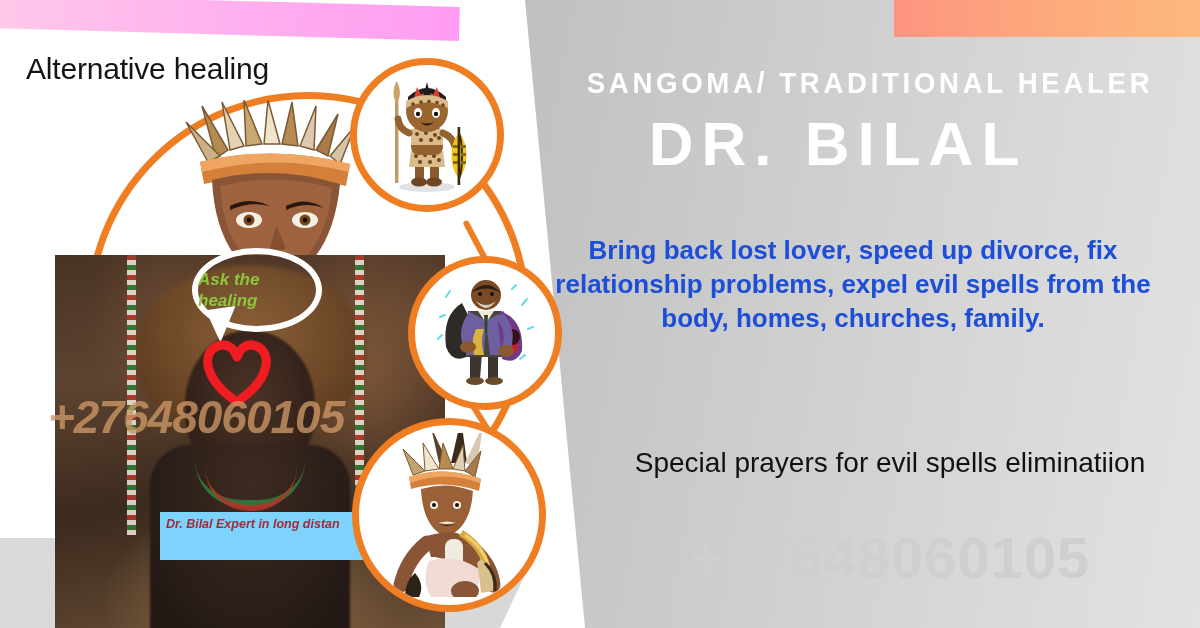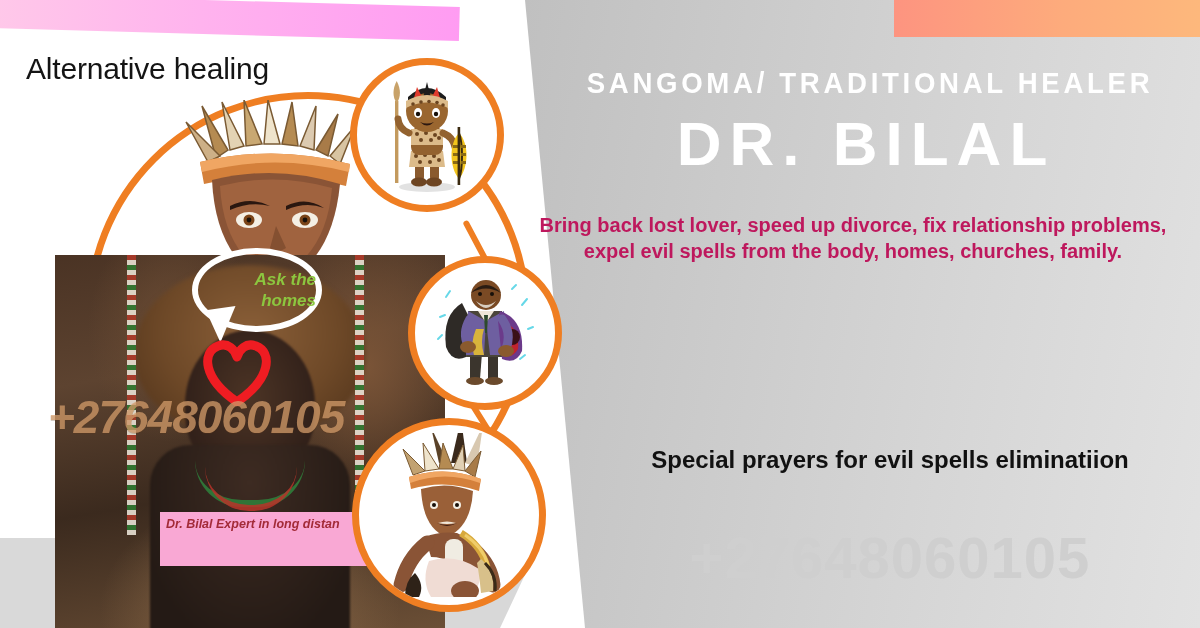--- a/index.html
+++ b/index.html
@@ -108,21 +108,21 @@
   .photo .ph-neck2{
     position:absolute;left:150px;top:212px;width:92px;height:38px;
     border-bottom:6px solid #b8342a;border-radius:0 0 55px 55px;opacity:.85;
   }
 
   
   .bubble{
     position:absolute;left:192px;top:248px;width:118px;height:72px;
     border:6px solid #ffffff;border-radius:50%;
     z-index:11;
-    display:flex;flex-direction:column;align-items:flex-end;justify-content:center;
+    display:flex;flex-direction:column;align-items:flex-start;justify-content:center;
   }
   .bubble span{
     color:#8cc63f;font-style:italic;font-weight:bold;font-size:17px;
     line-height:1.25;text-align:center;
   }
   .bubble-tail{
     position:absolute;left:208px;top:308px;z-index:11;
     width:0;height:0;
     border-left:10px solid transparent;
     border-right:20px solid transparent;
@@ -139,22 +139,22 @@
   .wm-photo{
     position:absolute;left:48px;top:390px;z-index:12;
     font-size:46px;font-weight:bold;font-style:italic;
     color:rgba(215,160,110,.72);
     letter-spacing:-1px;white-space:nowrap;
     text-shadow:0 1px 0 rgba(90,55,25,.25);
   }
 
   
   .caption{
-    position:absolute;left:160px;top:512px;width:235px;height:54px;
-    background:#f9a8d4;z-index:13;
+    position:absolute;left:160px;top:512px;width:235px;height:48px;
+    background:#7dd3fc;z-index:13;
     padding:4px 6px 0 6px;box-sizing:border-box;overflow:hidden;
   }
   .caption p{
     margin:0;font-size:12.5px;font-weight:bold;font-style:italic;
     color:#a32b38;line-height:1.42;white-space:nowrap;
   }
 
   
   .circ{
     position:absolute;border:7px solid #ef7e22;border-radius:50%;
@@ -171,33 +171,33 @@
 
   
   .r-kicker{
     position:absolute;left:560px;top:66px;width:620px;z-index:9;
     text-align:center;color:#ffffff;font-weight:bold;
     font-size:30px;letter-spacing:4px;
     transform:scaleX(.92);transform-origin:center;
     white-space:nowrap;
   }
   .r-title{
-    position:absolute;left:556px;top:108px;width:620px;z-index:9;
+    position:absolute;left:528px;top:108px;width:620px;z-index:9;
     text-align:center;color:#ffffff;font-weight:bold;
     font-size:62px;letter-spacing:8px;white-space:nowrap;
   }
   .r-body{
-    position:absolute;left:538px;top:212px;width:630px;z-index:9;
-    text-align:center;color:#be185d;font-weight:bold;
-    font-size:20px;line-height:1.30;
+    position:absolute;left:538px;top:234px;width:630px;z-index:9;
+    text-align:center;color:#1d4ed8;font-weight:bold;
+    font-size:26px;line-height:1.30;
   }
   .r-sub{
     position:absolute;left:600px;top:444px;width:580px;z-index:9;
-    text-align:center;color:#111111;font-weight:bold;
-    font-size:24px;line-height:1.35;
+    text-align:center;color:#111111;font-weight:normal;
+    font-size:28px;line-height:1.35;
   }
   .r-phone{
     position:absolute;left:600px;top:524px;width:580px;z-index:4;
     text-align:center;color:#cfcfcf;font-weight:bold;
     font-size:58px;letter-spacing:1px;white-space:nowrap;
   }
 </style>
 </head>
 <body>
 
@@ -268,21 +268,21 @@
     <div class="ph-torso"></div>
     <div class="ph-beadL"></div>
     <div class="ph-beadR"></div>
     <div class="ph-neck"></div>
     <div class="ph-neck2"></div>
   </div>
 
   <div class="bubble-tail"></div>
   <div class="bubble">
     <span>Ask the</span>
-    <span>homes</span>
+    <span>healing</span>
   </div>
 
   <div class="heart">
     <svg width="78" height="70" viewBox="0 0 78 70">
       <path d="M39 66 C4 42 4 16 20 10 C30 6 37 14 39 21 C41 14 48 6 58 10 C74 16 74 42 39 66 Z" fill="none" stroke="#ef1c22" stroke-width="9" stroke-linejoin="round"></path>
     </svg>
   </div>
 
   <div class="wm-photo">+27648060105</div>
 

